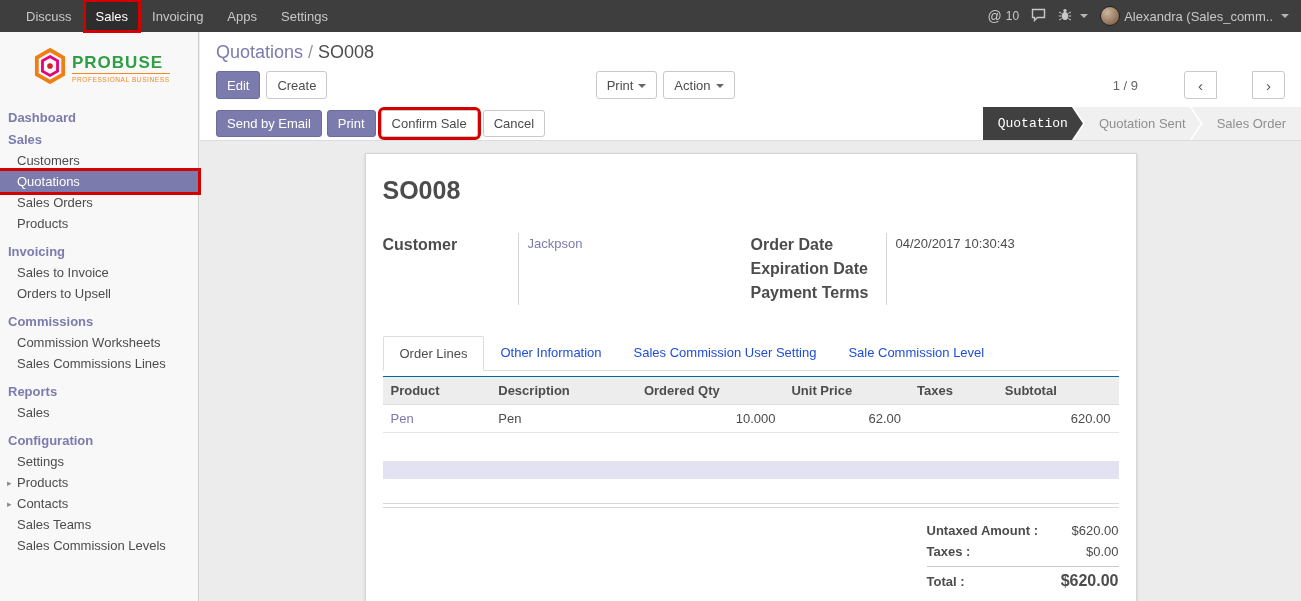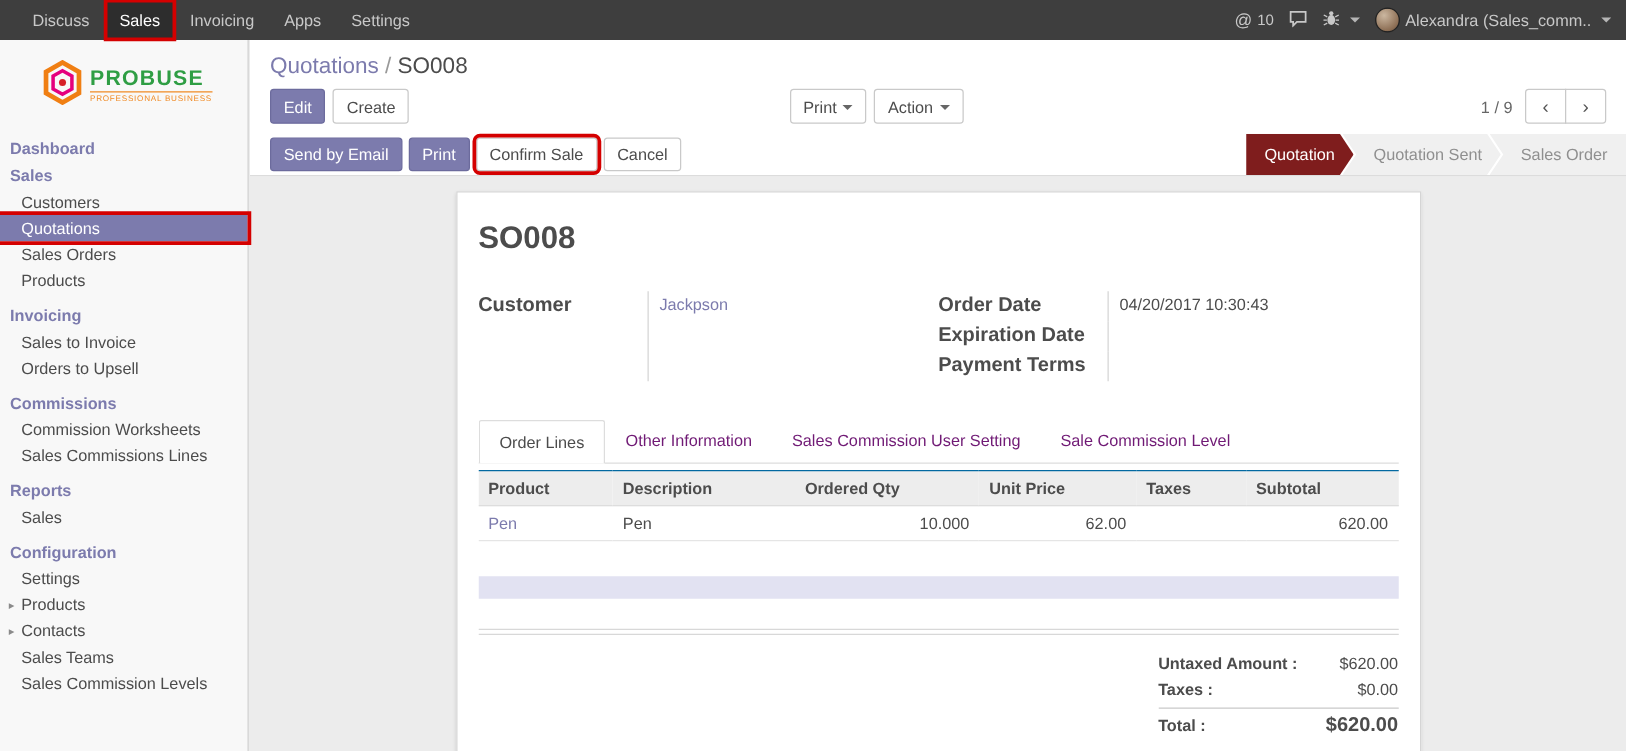--- a/index.html
+++ b/index.html
@@ -37,54 +37,54 @@
 
   
   .main { position:absolute; top:32px; left:200px; right:0; bottom:0; display:flex; flex-direction:column; }
   .control-panel { background:#fff; border-bottom:1px solid #dcdcdc; padding:8px 0 0 0; flex:0 0 auto; }
   .breadcrumb { font-size:18px; padding:2px 16px 4px 16px; color:#4c4c4c; }
   .bc-link { color:#7c7bad; cursor:pointer; }
   .bc-sep { color:#999; margin:0 5px; }
   .cp-row2 { display:flex; padding:4px 16px 0 16px; }
   .cp-row2 .left-btns { display:flex; gap:6px; }
   .cp-row2 .center-btns { display:flex; gap:6px; margin:0 auto; padding-right:110px; }
-  .pager { display:flex; align-items:center; }
+  .pager { display:flex; align-items:center;gap:36px; }
   .pager-text { font-size:13px; color:#666; margin-right:10px; }
   .pager-btn { width:33px; height:28px; background:#fff; border:1px solid #c9c9c9; cursor:pointer; display:flex; align-items:center; justify-content:center; color:#555; font-size:15px; }
   .pager-btn.prev { border-radius:3px 0 0 3px; }
   .pager-btn.next { border-radius:0 3px 3px 0; margin-left:-1px; }
   .cp-row3 { display:flex; align-items:center; margin-top:8px; padding-left:16px; height:33px; }
   .toolbar-btns { display:flex; gap:5px; align-items:center; }
 
   .btn { font-size:13px; padding:5px 10px; border:1px solid #c9c9c9; border-radius:3px; background:#fff; color:#4c4c4c; cursor:pointer; font-family:inherit; white-space:nowrap; }
   .btn.primary { background:#7c7bad; border-color:#6c6b9d; color:#fff; }
   .btn .btn-caret { width:0; height:0; border-left:4px solid transparent; border-right:4px solid transparent; border-top:4px solid #666; display:inline-block; margin-left:5px; vertical-align:middle; }
 
   
   .statusbar { display:flex; margin-left:auto; height:33px; font-size:13px; }
   .step { display:flex; align-items:center; padding:0 15px 0 25px; background:#f0f0f0; color:#8f8f8f; cursor:pointer; white-space:nowrap;
           clip-path:polygon(0 0, calc(100% - 11px) 0, 100% 50%, calc(100% - 11px) 100%, 0 100%, 11px 50%); margin-left:-9px; }
   .step.first { clip-path:polygon(0 0, calc(100% - 11px) 0, 100% 50%, calc(100% - 11px) 100%, 0 100%); padding-left:15px; margin-left:0; }
   .step.last { clip-path:polygon(0 0, 100% 0, 100% 100%, 0 100%, 11px 50%); }
-  .step.active { background:#7f1d1d; color:#fff; }
+  .step.active { background:#404040; color:#fff;font-family:Liberation Mono, monospace; }
 
   
   .content { flex:1 1 auto; background:#ececec; overflow:hidden; }
   .sheet { width:772px; margin:12px auto 16px auto; background:#fff; border:1px solid #d5d5d5; box-shadow:0 1px 3px rgba(0,0,0,0.12); padding:16px 17px 24px 17px; min-height:434px; }
   .sheet-title { font-size:25px; font-weight:bold; color:#4c4c4c; margin-top:6px; }
 
   .field-groups { display:flex; margin-top:28px; }
   .fgroup { width:50%; display:table; }
   .frow { display:table-row; }
   .flabel { display:table-cell; width:135px; font-weight:bold; font-size:16px; color:#4c4c4c; padding:3px 0; vertical-align:top; }
   .fvalue { display:table-cell; border-left:1px solid #d5d5d5; padding:3px 0 3px 9px; font-size:13px; color:#4c4c4c; height:21px; vertical-align:top; }
   .fvalue.link { color:#7c7bad; cursor:pointer; }
 
   .tabs { display:flex; border-bottom:1px solid #ddd; margin-top:30px; }
-  .tab { padding:9px 16px; font-size:13px; color:#701a75; cursor:pointer; position:relative; top:1px; white-space:nowrap; }
+  .tab { padding:9px 16px; font-size:13px; color:#1d4ed8; cursor:pointer; position:relative; top:1px; white-space:nowrap; }
   .tab.active { background:#fff; border:1px solid #ddd; border-bottom:1px solid #fff; border-radius:2px 2px 0 0; color:#4c4c4c; }
 
   table.lines { width:100%; border-collapse:collapse; font-size:13px; margin-top:5px; }
   table.lines th { background:#ededed; border-top:1px solid #0369a1; border-bottom:1px solid #ddd; padding:6px 8px; text-align:left; font-weight:bold; color:#4c4c4c; }
   table.lines td { padding:6px 8px; border-bottom:1px solid #e5e5e5; color:#4c4c4c; }
   table.lines .num { text-align:right; }
   table.lines td.product { color:#7c7bad; cursor:pointer; }
   th.c1{width:108px;} th.c2{width:146px;} th.c3{width:148px;margin-top:39px;} th.c4{width:126px;} th.c5{width:88px;} th.c6{width:122px;}
 
   .note-strip { height:18px; background:#e2e2f2; margin-top:28px; }

